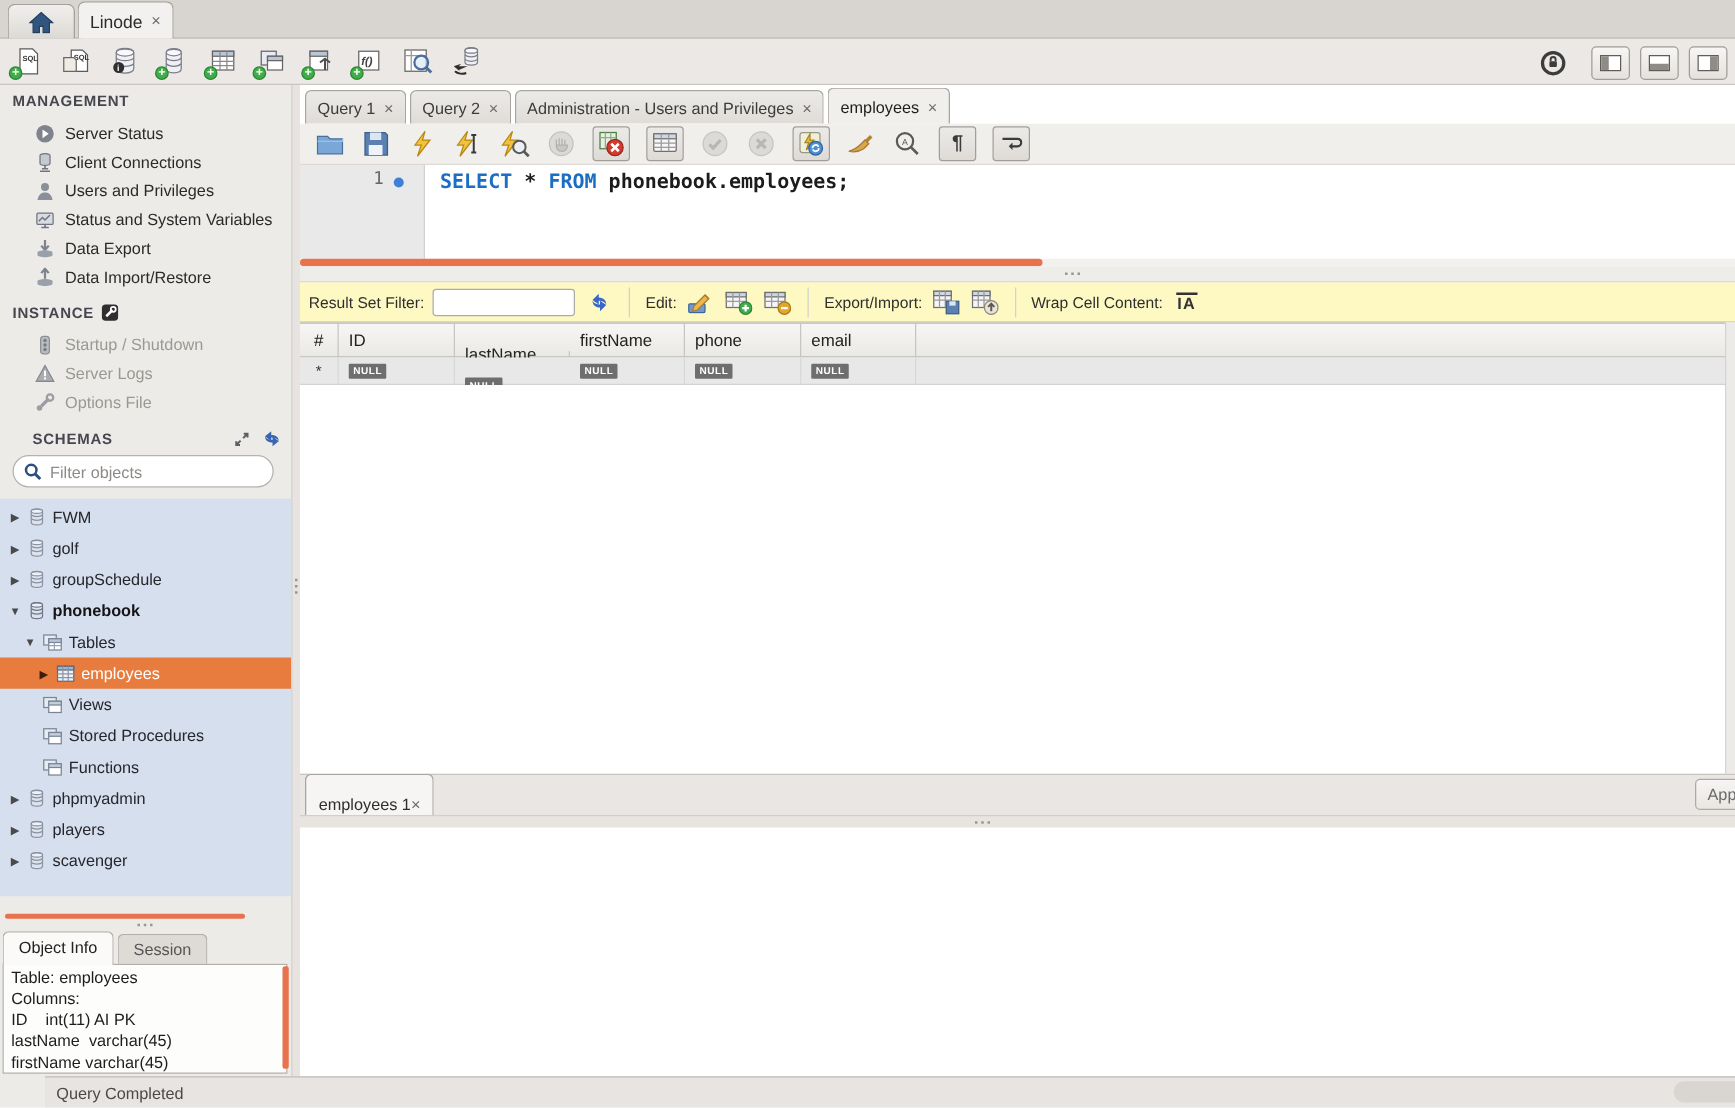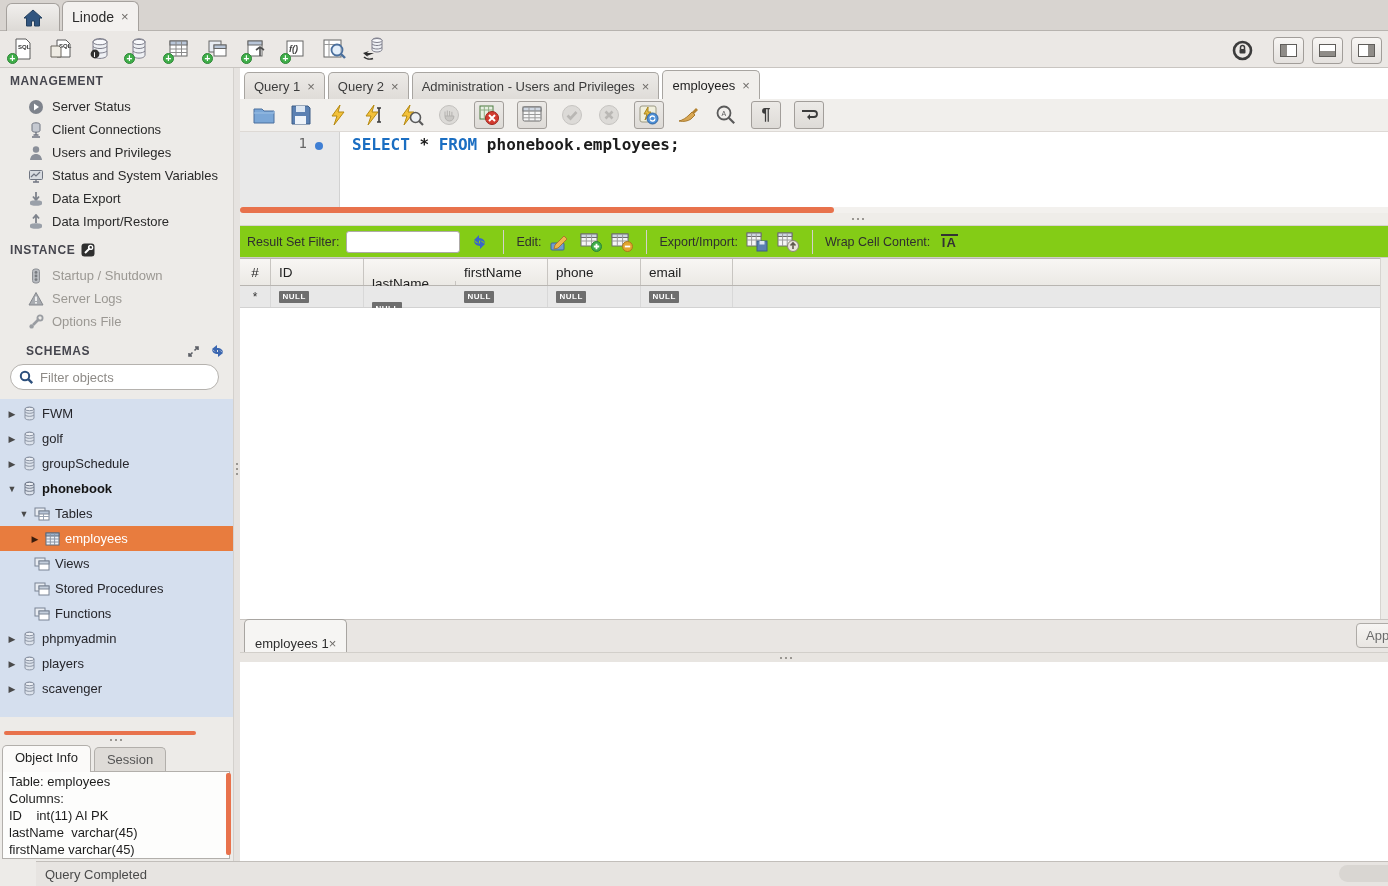--- a/index.html
+++ b/index.html
@@ -106,21 +106,21 @@
     font-size:16px; font-weight:bold; white-space:pre; color:#1c1c1c; }
   .kw { color:#1b6ec2; }
 
   .ed-hscroll { position:absolute; left:0; top:139px; right:0; height:6px; background:#f3f1ee; }
   .ed-hthumb { position:absolute; left:0; top:0; width:594px; height:6px; background:#e8724c; border-radius:3px; }
   .splitter { position:absolute; left:0; top:145px; right:0; height:13px; background:#efede9; border-bottom:1px solid #d8d4d0; }
   .splitgrip { position:absolute; left:612px; top:5px; width:2px; height:2px; background:#9a9792;
     box-shadow:5px 0 #9a9792, 10px 0 #9a9792; }
 
   
-  .rs-toolbar { position:absolute; left:0; top:158px; right:0; height:32px; background:#84cc16;
+  .rs-toolbar { position:absolute; left:0; top:158px; right:0; height:32px; background:#fef9c3;
     border-bottom:1px solid #cfccc7; display:flex; align-items:center; padding-left:7px; gap:7px; font-size:12.5px; color:#2f2f2f; }
   .rs-toolbar .lbl { white-space:nowrap; }
   .rs-filter { width:114px; height:22px; border:1px solid #aeaba7; border-radius:3px; background:#fff;
     font-family:"Liberation Sans",sans-serif; font-size:12px; padding:0 5px; outline:none; }
   .vsep { width:1px; height:24px; background:#d4d1cc; margin:0 5px; }
   .ricon { width:24px; height:24px; display:flex; align-items:center; justify-content:center; position:relative; }
   .wrapglyph { font-size:13px; font-weight:bold; color:#333; border-top:2px solid #333; padding:0 1px; line-height:13px; letter-spacing:1px; }
 
   .grid-header { position:absolute; left:0; top:190px; right:8px; height:28px; display:flex;
     background:linear-gradient(#f8f6f4,#ebe9e5); border-top:1px solid #b8b5b1; border-bottom:1px solid #b8b5b1; }

